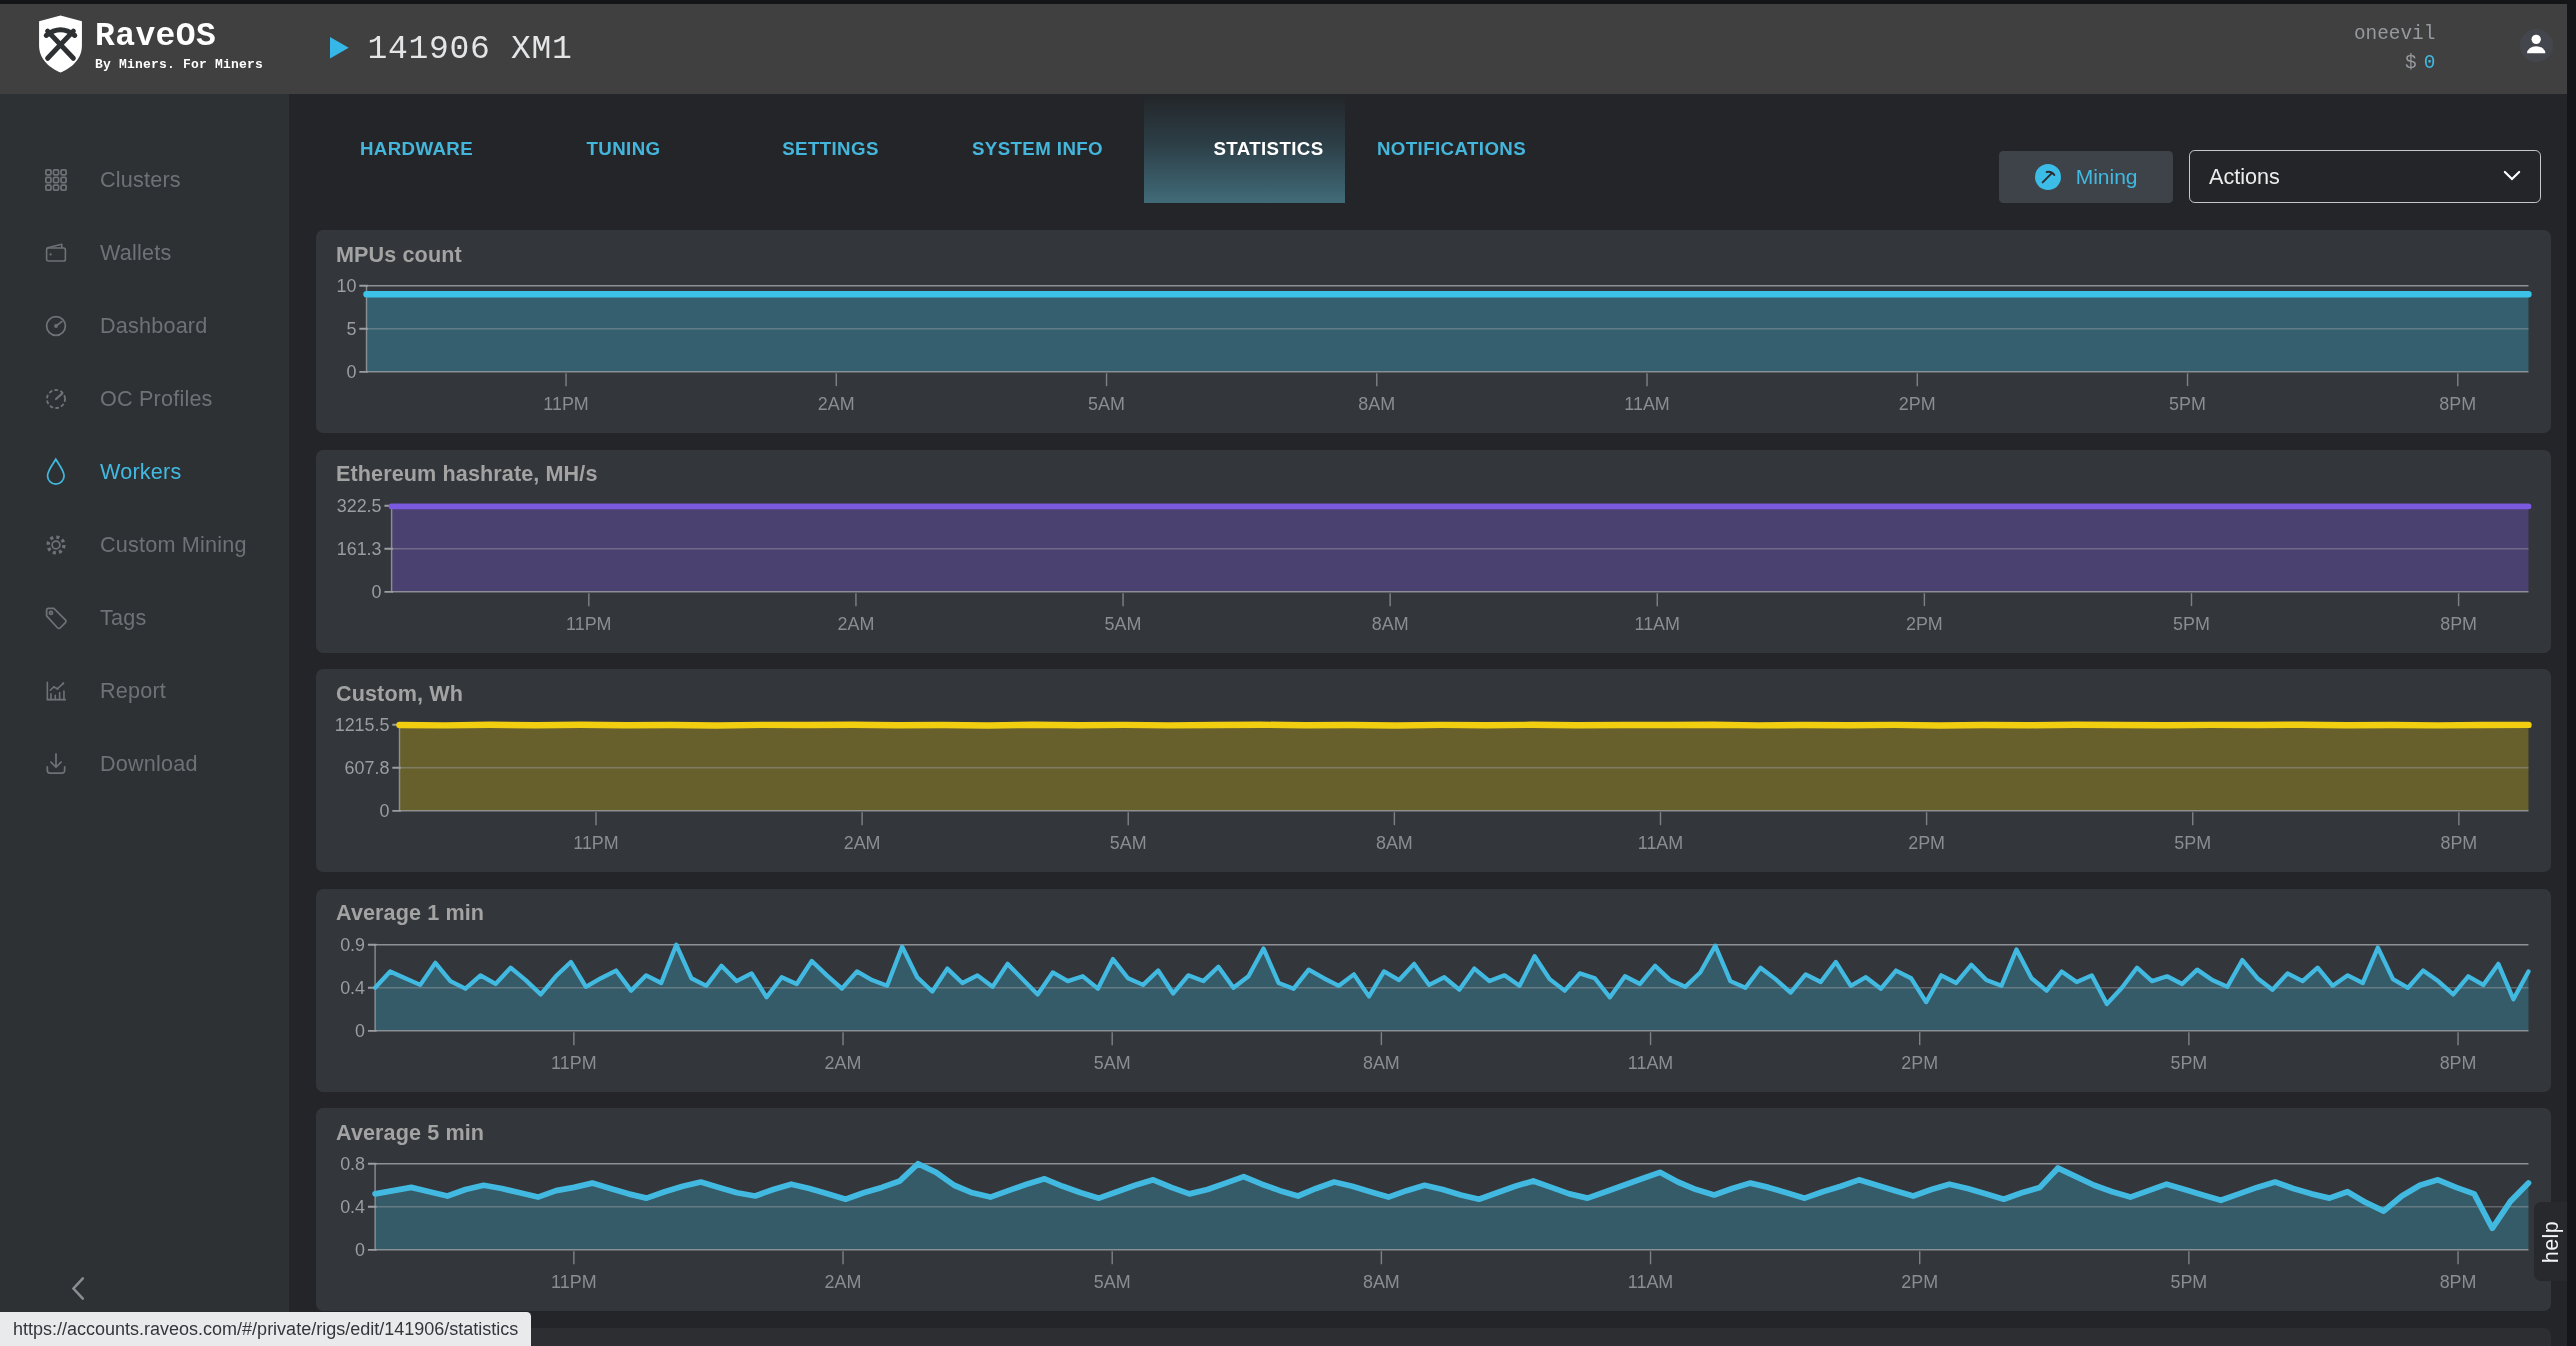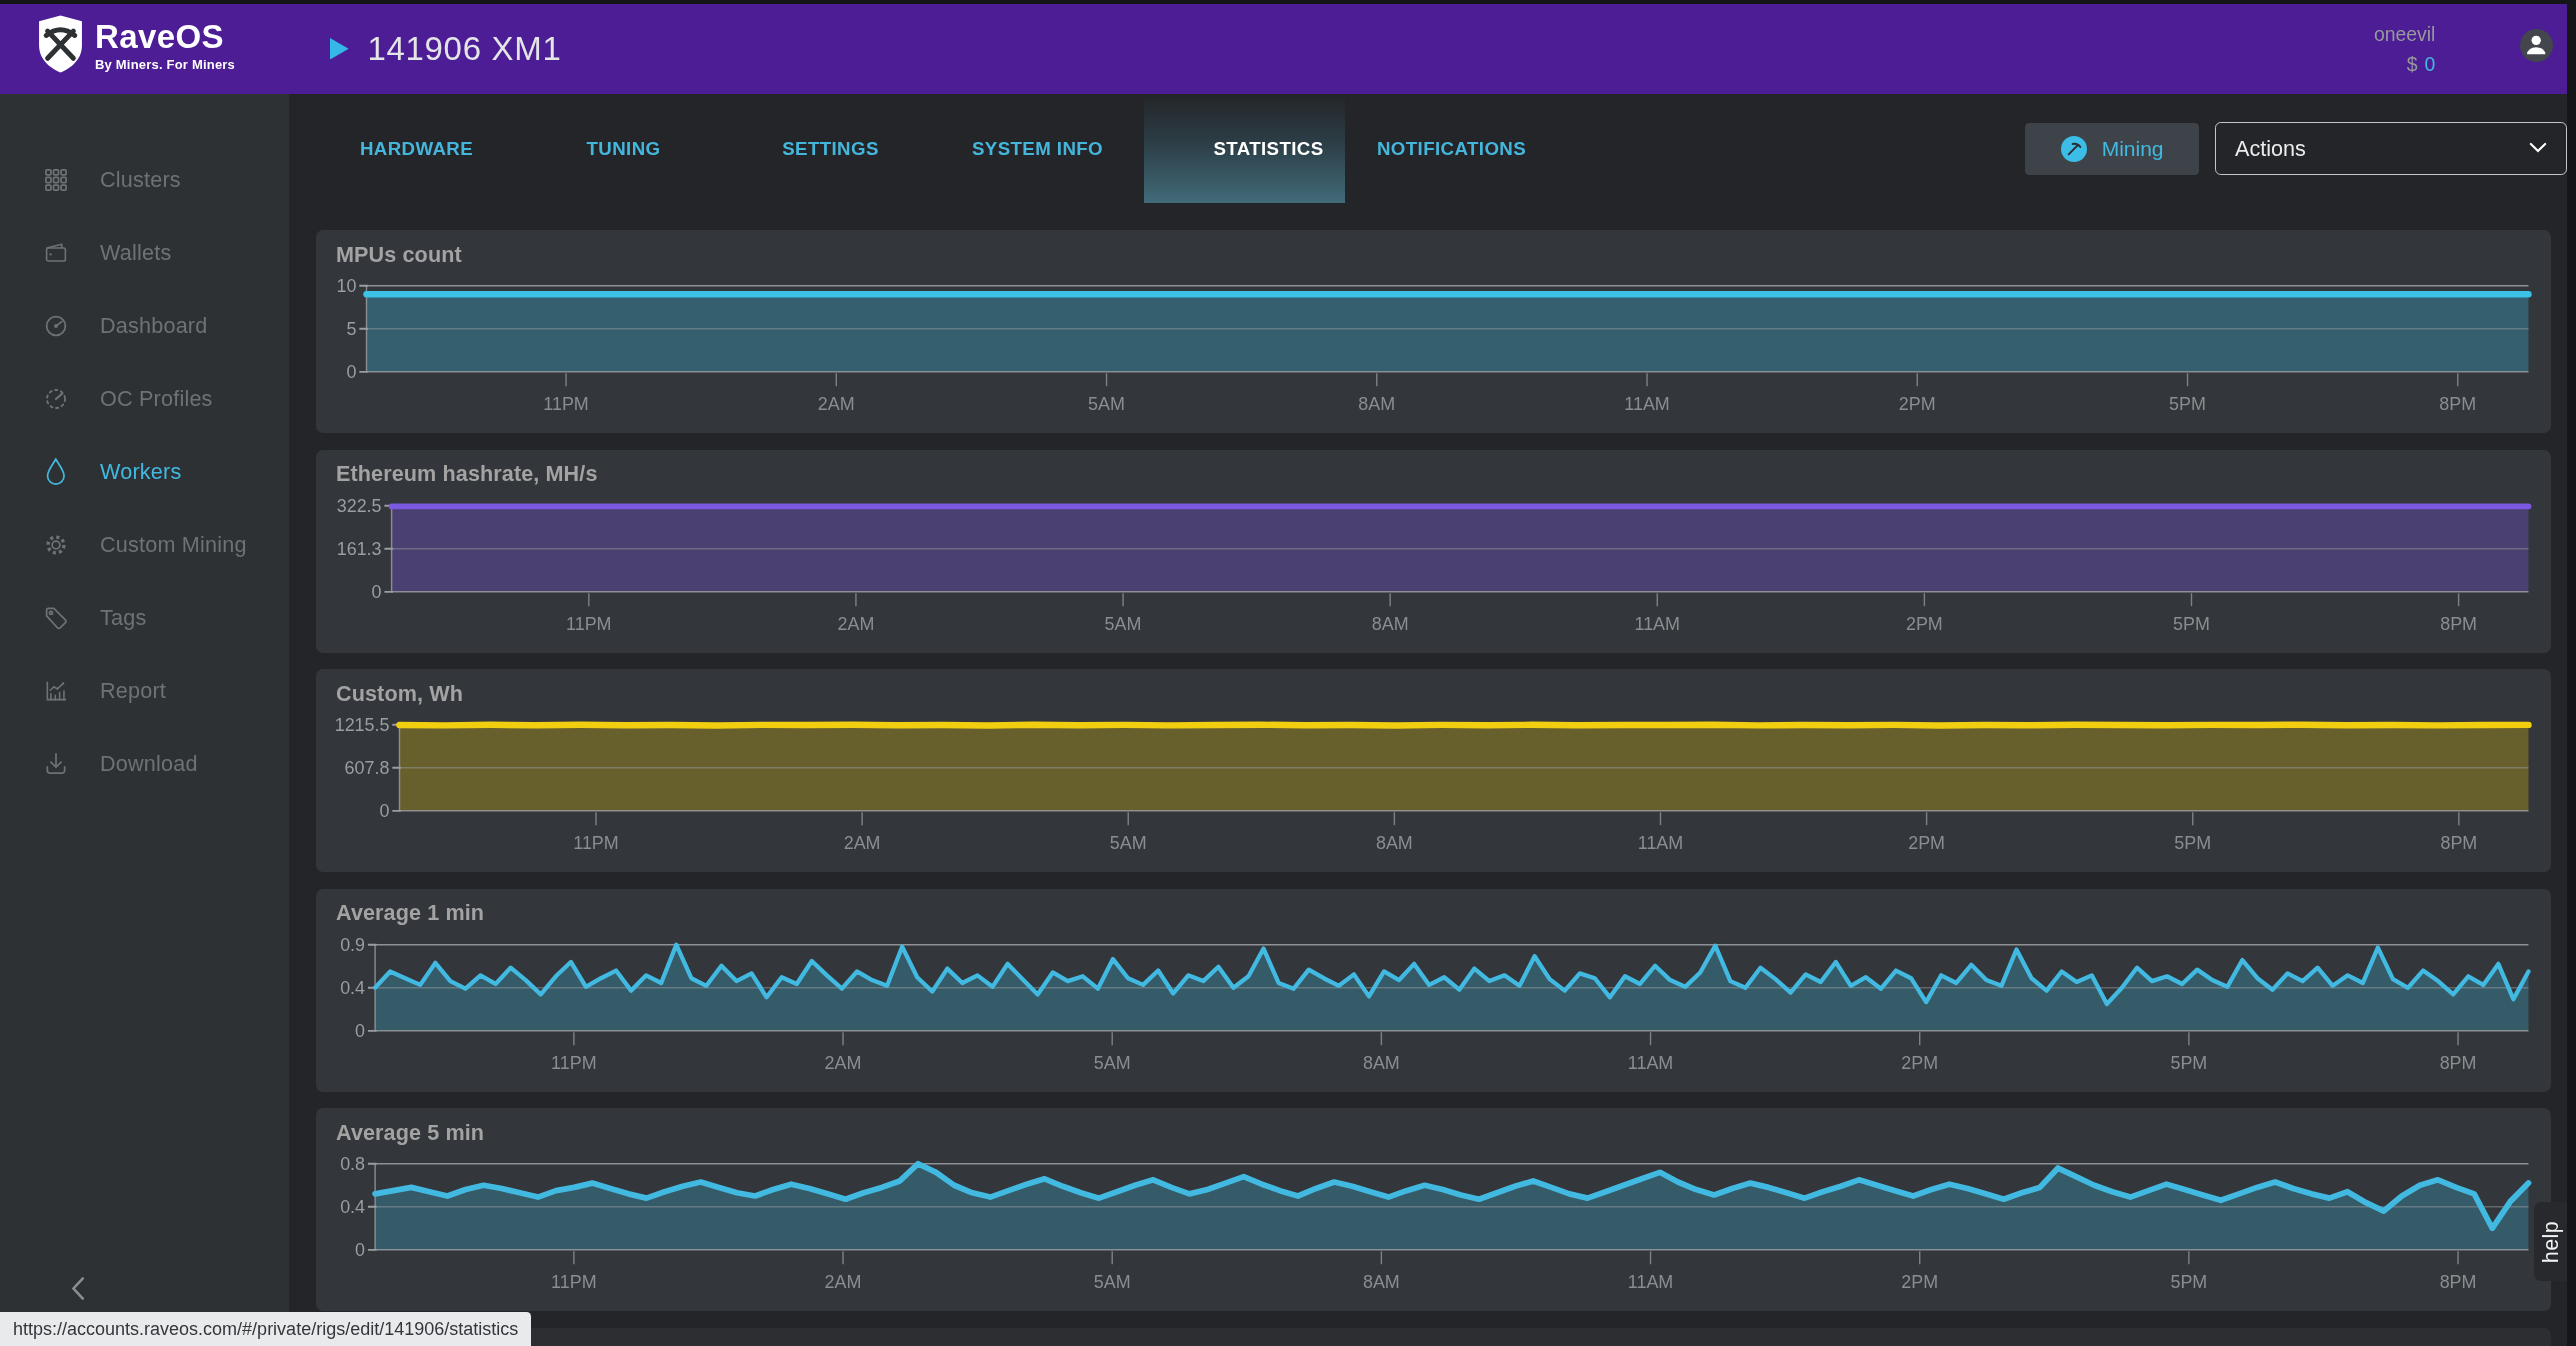--- a/index.html
+++ b/index.html
@@ -5,21 +5,21 @@
   * { margin:0; padding:0; box-sizing:border-box; }
   html,body { width:2576px; height:1347px; overflow:hidden; background:#232528;
               font-family:"Liberation Sans","DejaVu Sans",sans-serif; }
   #app { position:relative; width:2576px; height:1347px; background:#232528; }
 
   
   .top-strip { position:absolute; left:0; top:0; width:100%; height:4.3px; background:#141517; }
   .scrollbar { position:absolute; right:0; top:0; width:8.6px; height:100%; background:#151619; }
 
   
-  header { position:absolute; left:0; top:4.3px; right:8.6px; height:90px; background:#4c1d95; }
+  header { position:absolute; left:0; top:4.3px; right:8.6px; height:90px; background:#404040;font-family:Liberation Mono, monospace; }
   .logo { position:absolute; left:36px; top:10px; display:flex; gap:10px; align-items:center; }
   .logo-text .brand { color:#ffffff; font-size:33px; font-weight:bold; letter-spacing:0.4px; line-height:36px; }
   .logo-text .tagline { color:#ffffff; font-size:13px; font-weight:bold; margin-top:2.2px; letter-spacing:0.2px; }
   .worker-title { position:absolute; left:330px; top:0; height:90px; display:flex; align-items:center; gap:18.7px; }
   .worker-title .tname { color:#e4e5e7; font-size:33px; font-weight:400; letter-spacing:0.7px; }
   .user-info { position:absolute; right:132px; top:18.7px; text-align:right; }
   .user-info .uname { color:#96999d; font-size:19.4px; }
   .user-info .balance { margin-top:7.2px; font-size:19.4px; }
   .user-info .cur { color:#96999d; }
   .user-info .val { color:#41b9e0; margin-left:7.2px; }
@@ -35,21 +35,21 @@
   .sitem.active { color:#41b9e0; }
   .collapse-btn { position:absolute; left:62px; bottom:42px; width:32px; height:32px; display:flex;
                   align-items:center; justify-content:center; cursor:pointer; color:#8a8e93; }
 
   
   main { position:absolute; left:289px; top:94px; right:8.6px; bottom:0; background:#232528; }
   .tabrow { height:109px; display:flex; align-items:stretch; padding-left:27px;gap:6px; }
   .tab { width:201px; display:flex; align-items:center; justify-content:center;
          font-size:18.7px; font-weight:bold; letter-spacing:0.4px; color:#45b6db; cursor:pointer; }
   .tab.active { color:#ffffff; background:linear-gradient(180deg,#232528 0%, #2c3e46 45%, #416b79 100%);padding-left:48px; }
-  .toolbar { margin-left:auto; display:flex; align-items:center; gap:16px; }
+  .toolbar { margin-left:auto; display:flex; align-items:flex-end; gap:16px; padding-right:26px; }
   .mining-btn { width:174px; height:52px; background:#3e4349; border-radius:4.3px; display:flex;
                 align-items:center; justify-content:center; gap:14.4px; cursor:pointer; }
   .mining-btn .mcirc { width:26px; height:26px; border-radius:50%; background:#3bbde8;
                        display:flex; align-items:center; justify-content:center; }
   .mining-btn .mlbl { color:#41b9e0; font-size:21px; font-weight:300; }
   .actions-select { width:352px; height:53px; border:1.4px solid #c6c7ca; border-radius:5.8px; display:flex;
                     align-items:center; padding:0 18.7px; cursor:pointer; background:transparent; }
   .actions-select .albl { color:#ededee; font-size:21.6px; font-weight:300; }
   .actions-select .achev { margin-left:auto; display:flex; }
 

